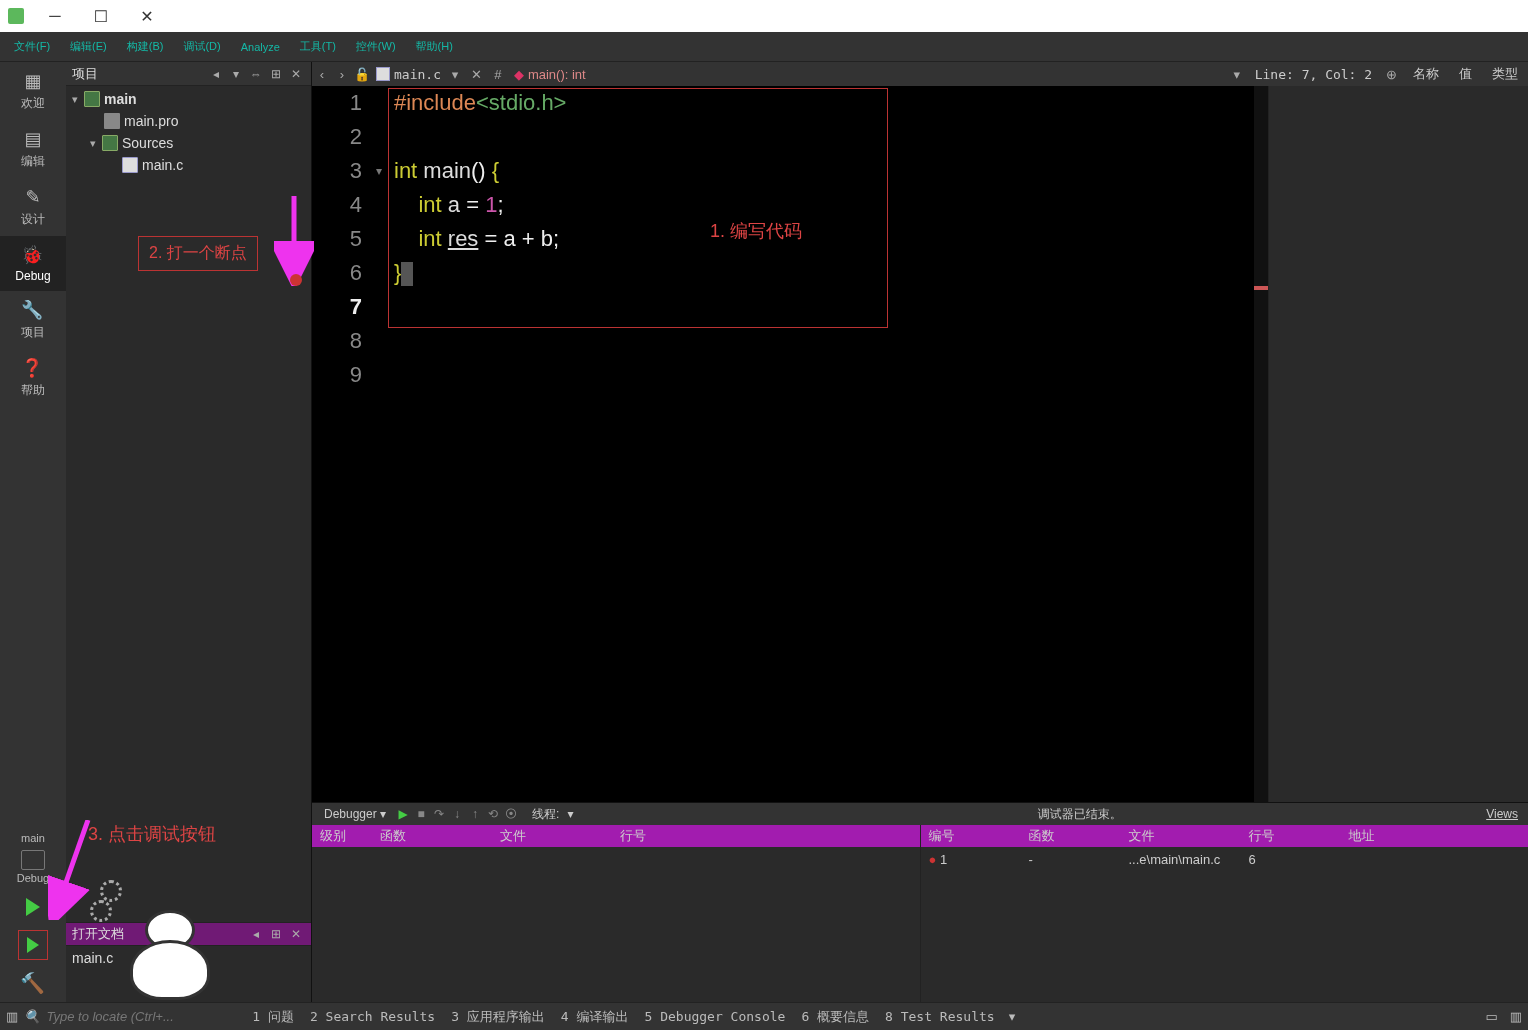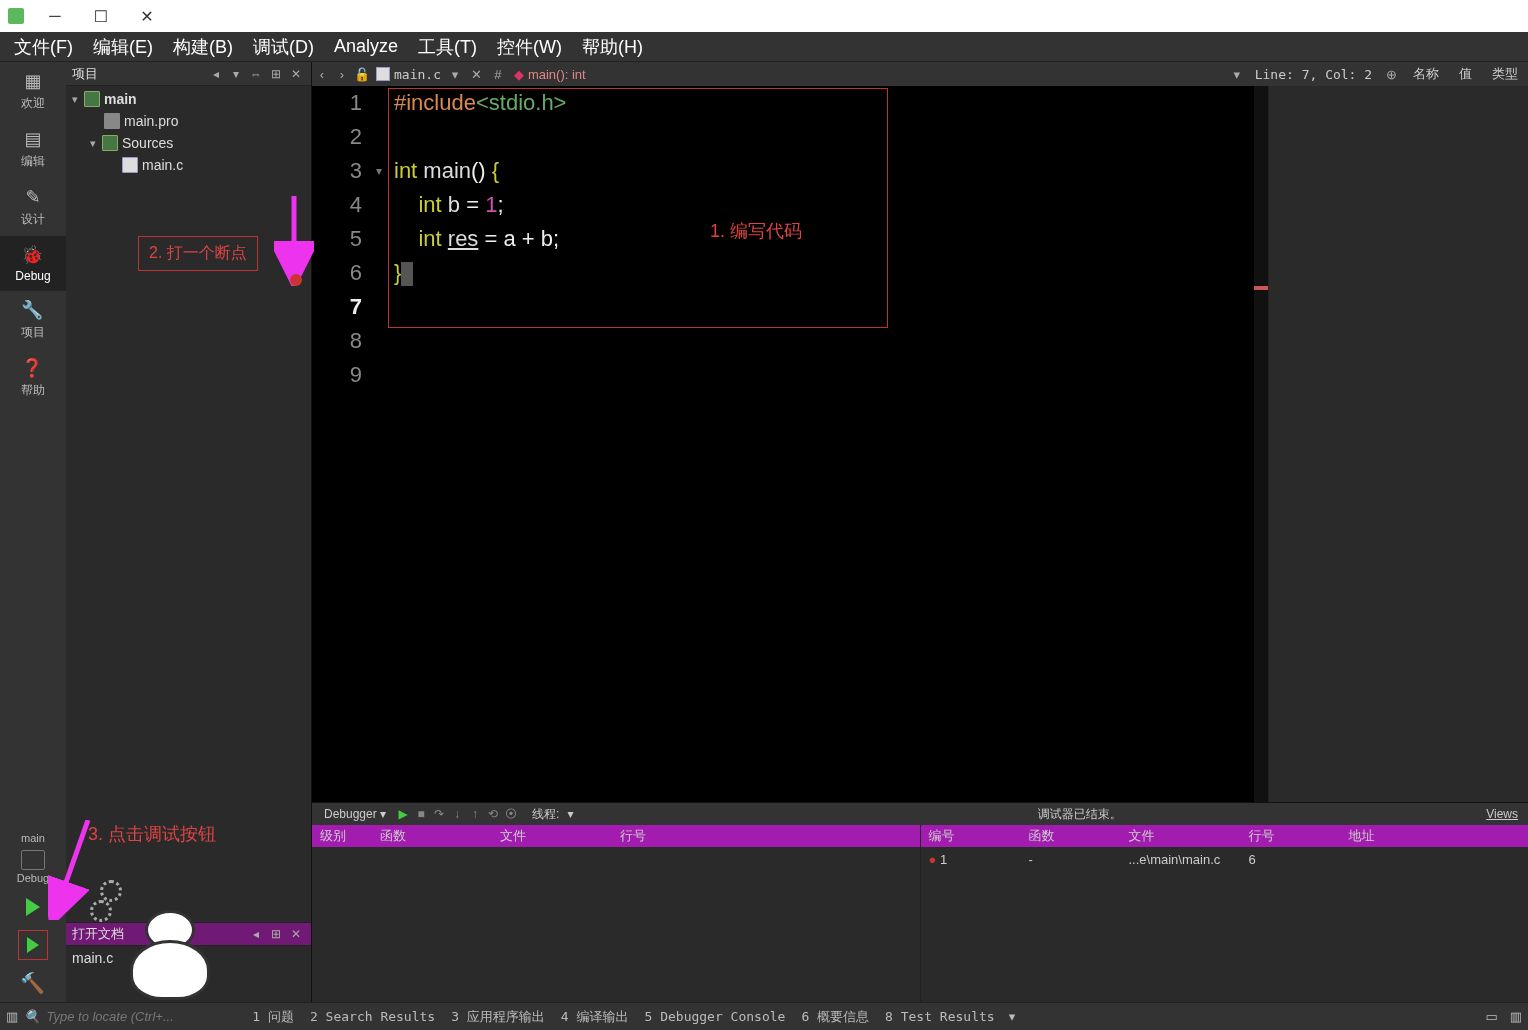--- a/index.html
+++ b/index.html
@@ -7,21 +7,21 @@
 
 
 .titlebar { height: 32px; background: #fff; display: flex; align-items: center; padding: 0 8px; }
 .titlebar .app-icon { width: 16px; height: 16px; background: #5cb85c; border-radius: 2px; margin-right: 8px; }
 .titlebar .title { color: #333; font-size: 13px; flex: 1; }
 .titlebar .winbtns { display: flex; }
 .titlebar .winbtn { width: 46px; height: 32px; display: flex; align-items: center; justify-content: center; color: #333; cursor: pointer; }
 
 
 .menubar { height: 30px; background: #333; display: flex; align-items: center; padding: 0 4px; border-bottom: 1px solid #222; }
-.menubar .menuitem { padding: 4px 10px; color: #ffffff; font-size: 18px; cursor: pointer; }
+.menubar .menuitem { padding: 4px 10px; color: #14b8a6; font-size: 11px; cursor: pointer; }
 
 
 .mainrow { display: flex; height: calc(1030px - 32px - 30px - 28px); }
 
 
 .modebar { width: 66px; background: #333; display: flex; flex-direction: column; align-items: center; }
 .modeitem { width: 66px; padding: 8px 0; display: flex; flex-direction: column; align-items: center; color: #bbb; font-size: 12px; cursor: pointer; }
 .modeitem.active { background: #222; color: #fff; }
 .modeicon { width: 22px; height: 22px; margin-bottom: 3px; display: flex; align-items: center; justify-content: center; font-size: 18px; }
 .mode-spacer { flex: 1; }
@@ -283,21 +283,21 @@
         <div class="fold-col">
           <div class="fold-mark" style="top:78px">▾</div>
         </div>
         <div class="code" id="code-area">
 
           <div class="code-box" style="left:-2px; top:2px; width:500px; height:240px;"></div>
           <div class="annot" style="left:320px; top:128px;">1. 编写代码</div>
         <div class="row"><span class="kw-pp">#include</span><span class="kw-inc">&lt;stdio.h&gt;</span></div>
             <div class="row"></div>
             <div class="row"><span class="kw-yel">int </span><span class="kw-var">main</span><span class="">() </span><span class="kw-brace">{</span></div>
-            <div class="row">    <span class="kw-yel">int </span><span class="kw-var">b </span><span class="">= </span><span class="kw-num">1</span><span class="">;</span></div>
+            <div class="row">    <span class="kw-yel">int </span><span class="kw-var">a </span><span class="">= </span><span class="kw-num">1</span><span class="">;</span></div>
             <div class="row">    <span class="kw-yel">int </span><span class="kw-var kw-under">res</span><span class=""> = a + b;</span></div>
             <div class="row"><span class="kw-brace">}</span><span class="cursor-block"></span></div>
             <div class="row"></div>
             <div class="row"></div>
           </div>
         <div class="minimap">
           <div class="mark" style="top:200px"></div>
         </div>
 
         <svg class="arrow-svg" style="left:-38px; top:110px;" width="40" height="90">

